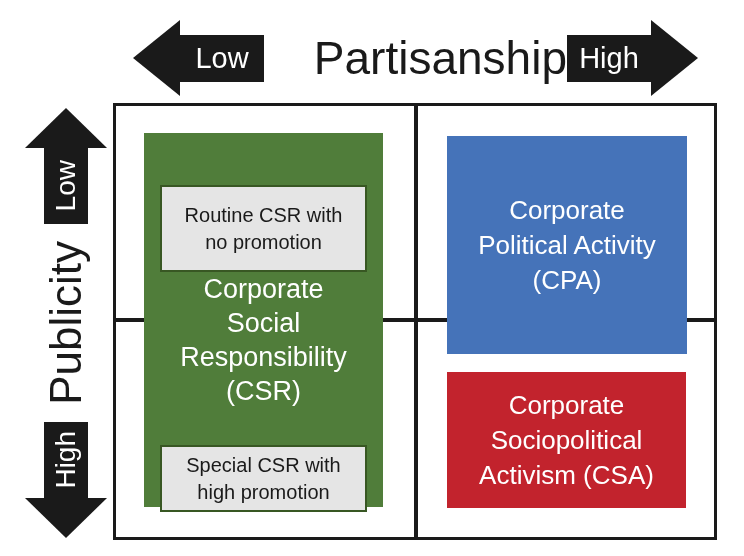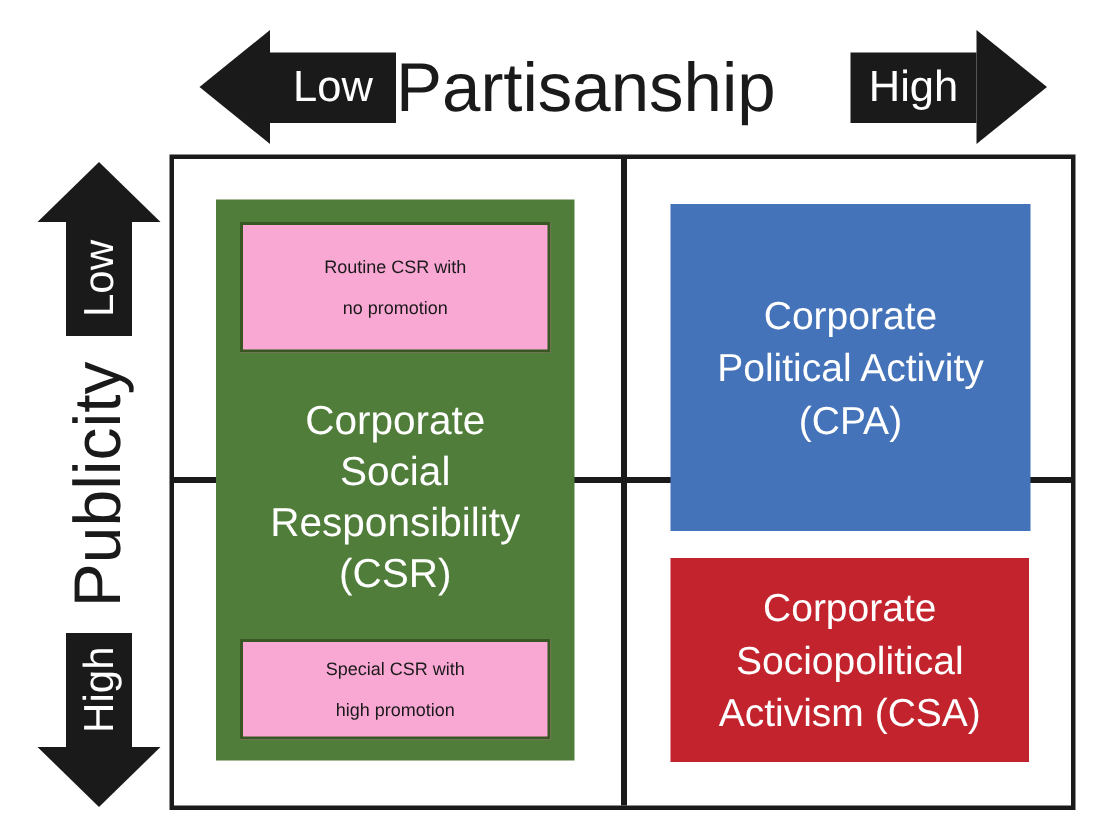--- a/index.html
+++ b/index.html
@@ -8,21 +8,21 @@
     font-family:"Liberation Sans",sans-serif;color:#1a1a1a;overflow:hidden;
   }
 
   
   .x-axis{position:absolute;left:133px;top:20px;width:565px;height:76px;display:flex;align-items:center;}
   .tri{width:0;height:0;flex:0 0 auto;}
   .tri-left{border-top:38px solid transparent;border-bottom:38px solid transparent;border-right:47px solid #1a1a1a;}
   .tri-right{border-top:38px solid transparent;border-bottom:38px solid transparent;border-left:47px solid #1a1a1a;}
   .x-pill{flex:0 0 auto;width:84px;height:47px;background:#1a1a1a;color:#fff;
     display:flex;align-items:center;justify-content:center;font-size:29px;}
-  .x-title{flex:1;text-align:left;font-size:46px;color:#1a1a1a;white-space:nowrap;}
+  .x-title{flex:1;text-align:right;font-size:46px;color:#1a1a1a;white-space:nowrap;}
 
   
   .y-axis{position:absolute;left:25px;top:108px;width:82px;height:430px;
     display:flex;flex-direction:column;align-items:center;}
   .tri-up{border-left:41px solid transparent;border-right:41px solid transparent;border-bottom:40px solid #1a1a1a;}
   .tri-down{border-left:41px solid transparent;border-right:41px solid transparent;border-top:40px solid #1a1a1a;}
   .y-pill{flex:0 0 auto;width:44px;height:76px;background:#1a1a1a;color:#fff;
     display:flex;align-items:center;justify-content:center;}
   .v-text{writing-mode:vertical-rl;transform:rotate(180deg);}
   .y-pill .v-text{font-size:28px;}
@@ -32,23 +32,23 @@
   
   .grid{position:absolute;left:113px;top:103px;width:604px;height:437px;
     border:3px solid #1a1a1a;background:#fff;box-sizing:border-box;}
   .vline{position:absolute;left:298px;top:0;width:4px;height:431px;background:#1a1a1a;}
   .hline{position:absolute;left:0;top:212px;width:598px;height:4px;background:#1a1a1a;}
 
   .box{box-sizing:border-box;position:absolute;text-align:center;white-space:pre-line;}
 
   .csr{left:28px;top:27px;width:239px;height:374px;background:#507d3a;
     display:flex;flex-direction:column;padding:15px 16px 14px;}
-  .note{flex:0 0 auto;background:#f9a8d4;border:2px solid #385723;color:#1a1a1a;
-    font-size:12px;line-height:27px;display:flex;align-items:center;justify-content:center;
-    text-align:center;white-space:pre-line;box-sizing:border-box;}
+  .note{flex:0 0 auto;background:#e5e5e5;border:2px solid #385723;color:#1a1a1a;
+    font-size:20px;line-height:27px;display:flex;align-items:center;justify-content:center;
+    text-align:center;white-space:pre-line;box-sizing:border-box;margin-top:37px;}
   .note-top{height:87px;}
   .note-bottom{height:67px;}
   .csr-title{flex:1;display:flex;align-items:center;justify-content:center;
     color:#fff;font-size:27px;line-height:34px;text-align:center;white-space:pre-line;}
 
   .cpa{left:331px;top:30px;width:240px;height:218px;background:#4573b9;color:#fff;
     font-size:26px;line-height:35px;display:flex;align-items:center;justify-content:center;}
   .csa{left:331px;top:266px;width:239px;height:136px;background:#c2232d;color:#fff;
     font-size:26px;line-height:35px;display:flex;align-items:center;justify-content:center;}
 </style>

